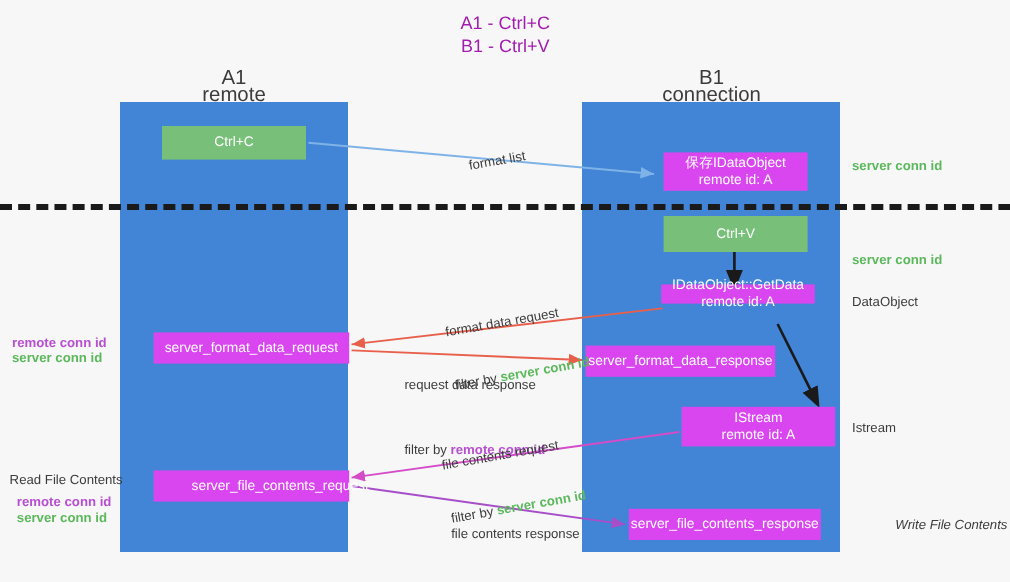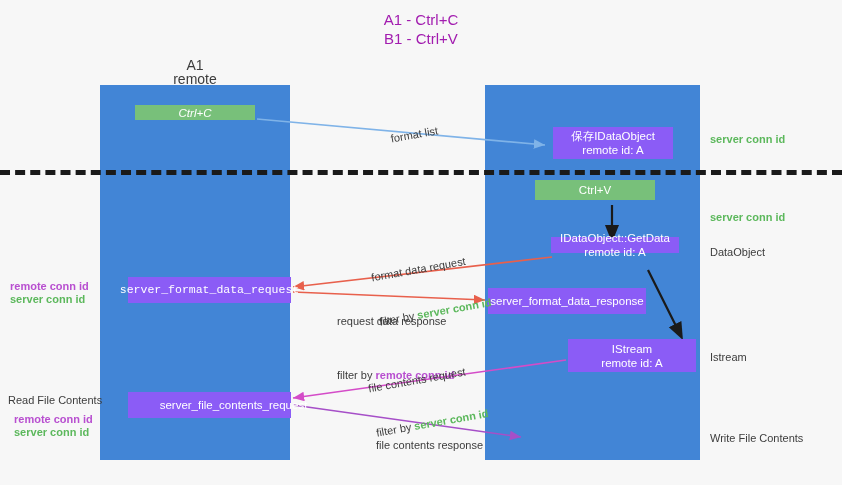--- a/index.html
+++ b/index.html
@@ -26,40 +26,40 @@
     line-height: 19px;
     white-space: pre;
   }
   .lane {
     position: absolute;
     background: #4285d6;
   }
   .lane-label {
     position: absolute;
     text-align: center;
-    font-size: 14px;
+    font-size: 17px;
     color: #3c3c3c;
     line-height: 14px;
     white-space: pre;
   }
   .node {
     position: absolute;
     box-sizing: border-box;
     display: flex;
     flex-direction: column;
     align-items: center;
     justify-content: center;
     text-align: center;
     font-size: 11.5px;
     color: #ffffff;
     line-height: 14px;
     white-space: pre;
   }
   .node.green { background: #78c07a; }
-  .node.orange { background: #8b5cf6; }
+  .node.orange { background: #d946ef; }
   .divider {
     position: absolute;
     left: 0;
     top: 170px;
     width: 842px;
     height: 0;
     border-top: 5px dashed #1a1a1a;
   }
   .note {
     position: absolute;
@@ -94,20 +94,22 @@
 <div id="canvas">
 
   <div class="title">A1 - Ctrl+C
 B1 - Ctrl+V</div>
 
   <div class="lane" style="left:100px; top:85px; width:190px; height:375px;"></div>
   <div class="lane" style="left:485px; top:85px; width:215px; height:375px;"></div>
 
   <div class="lane-label" style="left:140px; top:58px; width:110px;">A1
 remote</div>
+  <div class="lane-label" style="left:538px; top:58px; width:110px;">B1
+connection</div>
 
   <svg class="arrows" viewBox="0 0 842 485">
     <defs>
       <marker id="ah-lightblue" markerWidth="8" markerHeight="8" refX="7" refY="3" orient="auto">
         <path d="M0,0 L7,3 L0,6 z" fill="#7fb3e8"></path>
       </marker>
       <marker id="ah-red" markerWidth="8" markerHeight="8" refX="7" refY="3" orient="auto">
         <path d="M0,0 L7,3 L0,6 z" fill="#e8604c"></path>
       </marker>
       <marker id="ah-magenta" markerWidth="8" markerHeight="8" refX="7" refY="3" orient="auto">
@@ -131,39 +133,40 @@
 
     <line x1="648" y1="270" x2="680" y2="334" stroke="#1a1a1a" stroke-width="2.2" marker-end="url(#ah-black)"></line>
 
     <line x1="566" y1="360" x2="293" y2="398" stroke="#d44cc8" stroke-width="1.6" marker-end="url(#ah-magenta)"></line>
 
     <line x1="293" y1="405" x2="521" y2="437" stroke="#a64fc8" stroke-width="1.6" marker-end="url(#ah-purple)"></line>
   </svg>
 
   <div class="divider"></div>
 
-  <div class="node green" style="left:135px; top:105px; width:120px; height:15px;font-style:italic;">Ctrl+C</div>
+  <div class="node green" style="left:135px; top:105px; width:120px; height:28px;">Ctrl+C</div>
 
   <div class="node orange" style="left:553px; top:127px; width:120px; height:32px;">保存IDataObject
 remote id: A</div>
 
-  <div class="node green" style="left:535px; top:180px; width:120px; height:20px;">Ctrl+V</div>
+  <div class="node green" style="left:553px; top:180px; width:120px; height:30px;">Ctrl+V</div>
 
   <div class="node orange" style="left:551px; top:237px; width:128px; height:16px;">IDataObject::GetData
 remote id: A</div>
 
-  <div class="node orange" style="left:128px; top:277px; width:163px; height:26px;font-family:Liberation Mono, monospace;">server_format_data_request</div>
+  <div class="node orange" style="left:128px; top:277px; width:163px; height:26px;">server_format_data_request</div>
 
   <div class="node orange" style="left:488px; top:288px; width:158px; height:26px;">server_format_data_response</div>
 
   <div class="node orange" style="left:568px; top:339px; width:128px; height:33px;">IStream
 remote id: A</div>
 
   <div class="node orange" style="left:128px; top:392px; width:163px; height:26px;padding-left:48px;">server_file_contents_request</div>
 
+  <div class="node orange" style="left:524px; top:424px; width:160px; height:26px;">server_file_contents_response</div>
 
   <div class="edge-label rot-up" style="left:375px; top:119px;">
     <span>format list</span>
   </div>
 
   <div class="edge-label rot-up" style="left:365px; top:241px;">
     <div>format data request</div>
     <div><span>filter by </span><span class="g">server conn id</span></div>
   </div>
 
@@ -179,21 +182,21 @@
 
   <div class="edge-label" style="left:376px; top:408px;">
     <div>file contents response</div>
     
   </div>
 
   <div class="note green" style="left:710px; top:132px;">server conn id</div>
   <div class="note green" style="left:710px; top:210px;">server conn id</div>
   <div class="note plain" style="left:710px; top:245px;">DataObject</div>
   <div class="note plain" style="left:710px; top:350px;">Istream</div>
-  <div class="note plain" style="left:710px; top:431px;">Write File Contents</div>
+  <div class="note plain" style="left:746px; top:431px;font-style:italic;">Write File Contents</div>
 
   <div class="note purple" style="left:10px; top:279px;">remote conn id</div>
   <div class="note green" style="left:10px; top:292px;">server conn id</div>
 
   <div class="note plain" style="left:8px; top:393px;">Read File Contents</div>
   <div class="note purple" style="left:14px; top:412px;">remote conn id</div>
   <div class="note green" style="left:14px; top:425px;">server conn id</div>
 
 </div>
 

